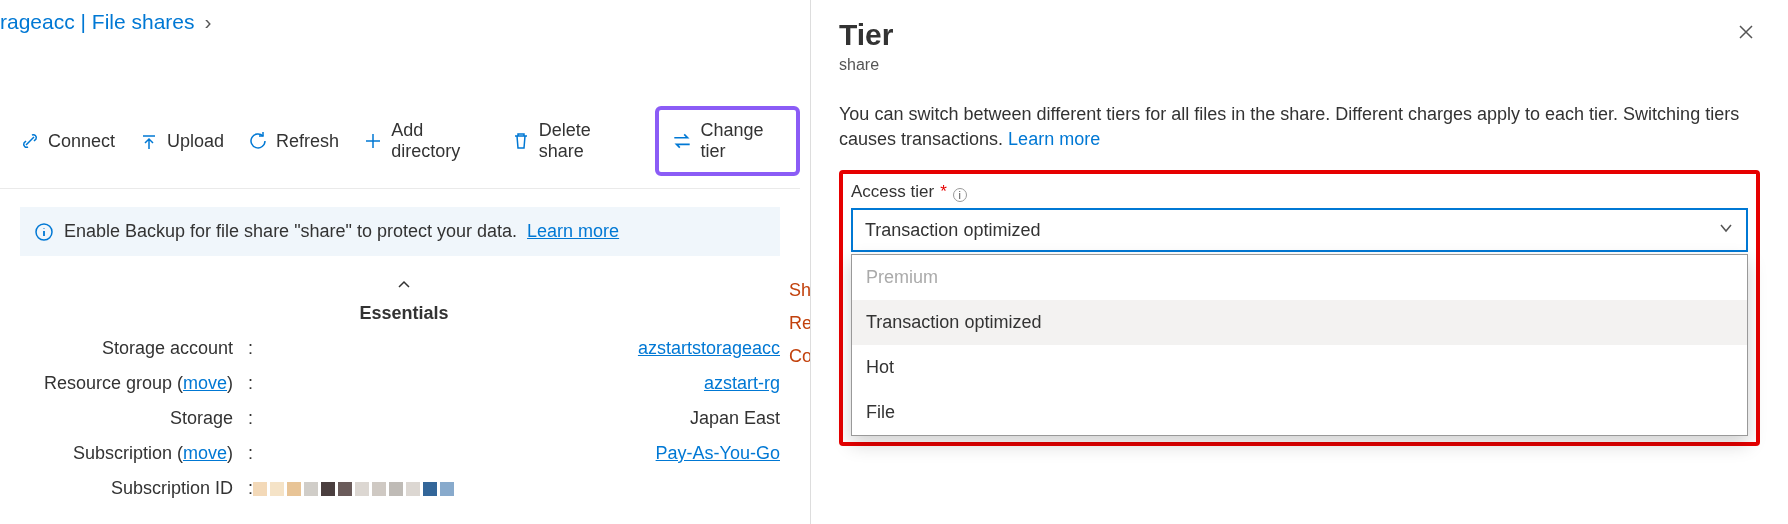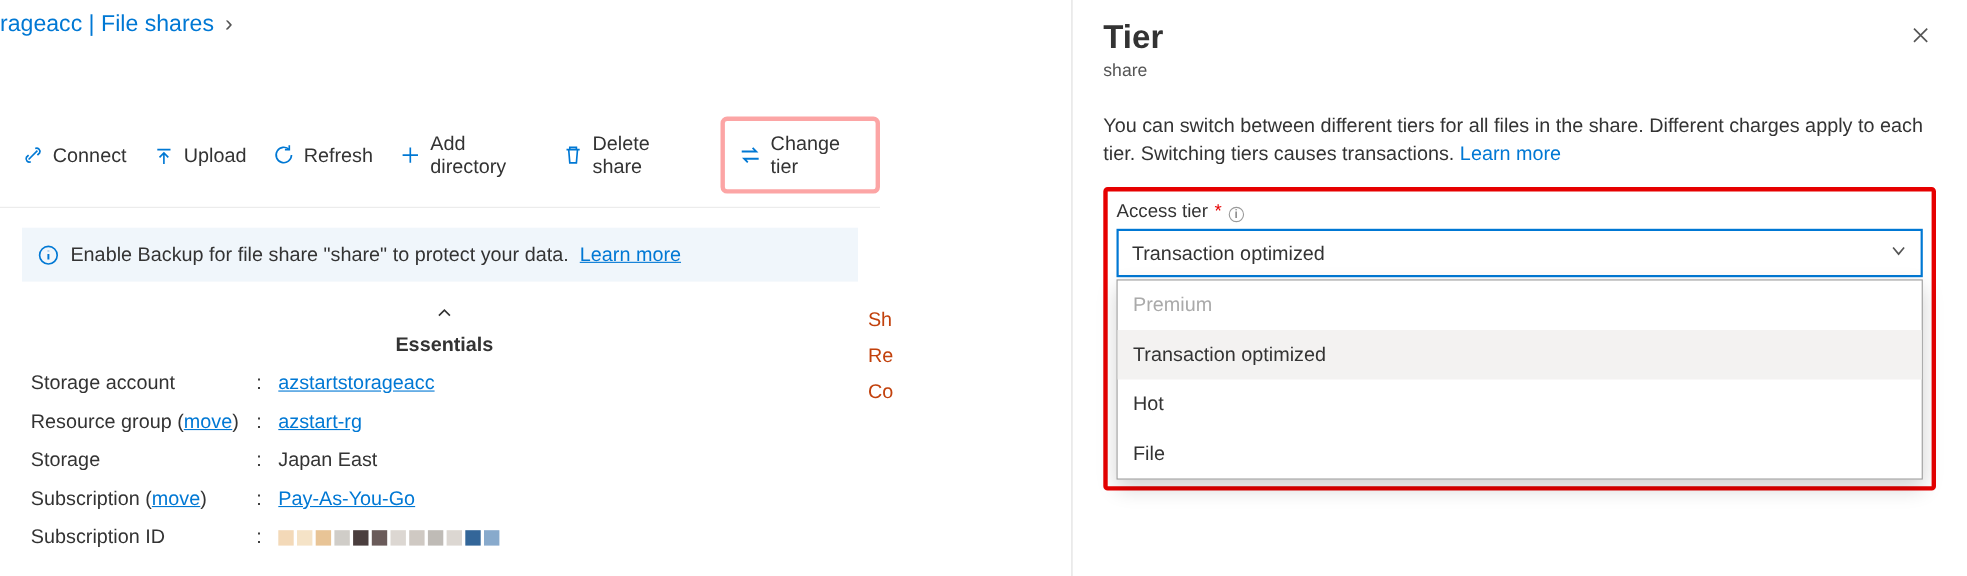--- a/index.html
+++ b/index.html
@@ -7,42 +7,42 @@
     
     
     .main { position: absolute; left: 0; top: 0; width: 800px; }
     .breadcrumb { padding: 10px 0 10px 0; display: flex; align-items: center; gap: 6px; font-size: 21px; color: #0078d4; }
     .breadcrumb .sep { color: #555; margin-left: 4px; }
     .breadcrumb a { color: #0078d4; text-decoration: none; }
     
     .toolbar { display: flex; align-items: center; gap: 24px; padding: 12px 0 12px 20px; border-bottom: 1px solid #eaeaea; margin-top: 50px; }
     .toolbar-item { display: flex; align-items: center; gap: 8px; cursor: pointer; font-size: 18px; color: #333; }
     .toolbar-item .ticon { color: #0078d4; display: inline-flex; }
-    .toolbar-item.highlighted { border: 4px solid #fca5a5; border-radius: 6px; padding: 10px 12px; }
+    .toolbar-item.highlighted { border: 4px solid #8b5cf6; border-radius: 6px; padding: 10px 12px; }
     
     .banner { margin: 18px 20px 10px 20px; background: #f0f6fb; display: flex; align-items: center; gap: 10px; padding: 14px 14px; font-size: 18px; }
     .banner .info-icon { color: #0078d4; display: inline-flex; }
     .banner a { color: #0078d4; text-decoration: underline; }
     
     .essentials-header { display: flex; align-items: center; gap: 6px; padding: 10px 20px 8px 28px; font-size: 18px; font-weight: 600; cursor: pointer; flex-direction: column; }
     
-    .props { padding: 6px 20px 6px 28px; display: grid; grid-template-columns: 205px 20px auto; row-gap: 14px; font-size: 18px; }
+    .props { padding: 6px 20px 6px 28px; display: grid; grid-template-columns: 205px 20px auto; row-gap: 14px; font-size: 18px; text-align: right; }
     .props .lbl { color: #333; }
     .props .colon { color: #333; }
     .props .val a { color: #0078d4; text-decoration: underline; }
     .props .move { color: #0078d4; text-decoration: underline; }
     
     .redact { display: inline-flex; gap: 3px; align-items: center; }
     .redact span { width: 14px; height: 14px; display: inline-block; }
     
     .rthidden { position: absolute; left: 789px; top: 280px; font-size: 18px; color: #c2410c; }
     .rthidden div { margin-bottom: 12px; }
     
     
-    .panel { position: absolute; right: 0; top: 0; width: 814px; height: 524px; background: #fff; border-left: 1px solid #ddd; padding: 18px 28px; }
+    .panel { position: absolute; right: 0; top: 0; width: 978px; height: 524px; background: #fff; border-left: 1px solid #ddd; padding: 18px 28px; }
     .panel-header { display: flex; justify-content: space-between; align-items: flex-start; }
     .panel-title { font-size: 30px; font-weight: 600; }
     .panel-sub { font-size: 16px; color: #555; margin-top: 4px; }
     .close-x { font-size: 22px; color: #555; cursor: pointer; padding: 4px; }
     
     .panel-desc { font-size: 18px; margin-top: 28px; line-height: 1.4; }
     .panel-desc a { color: #0078d4; text-decoration: none; }
     
     .field-wrap { margin-top: 18px; border: 4px solid #e60000; border-radius: 4px; padding: 8px 8px 6px 8px; }
     .field-label { font-size: 17px; margin-bottom: 6px; display: flex; align-items: flex-end; gap: 6px; }

